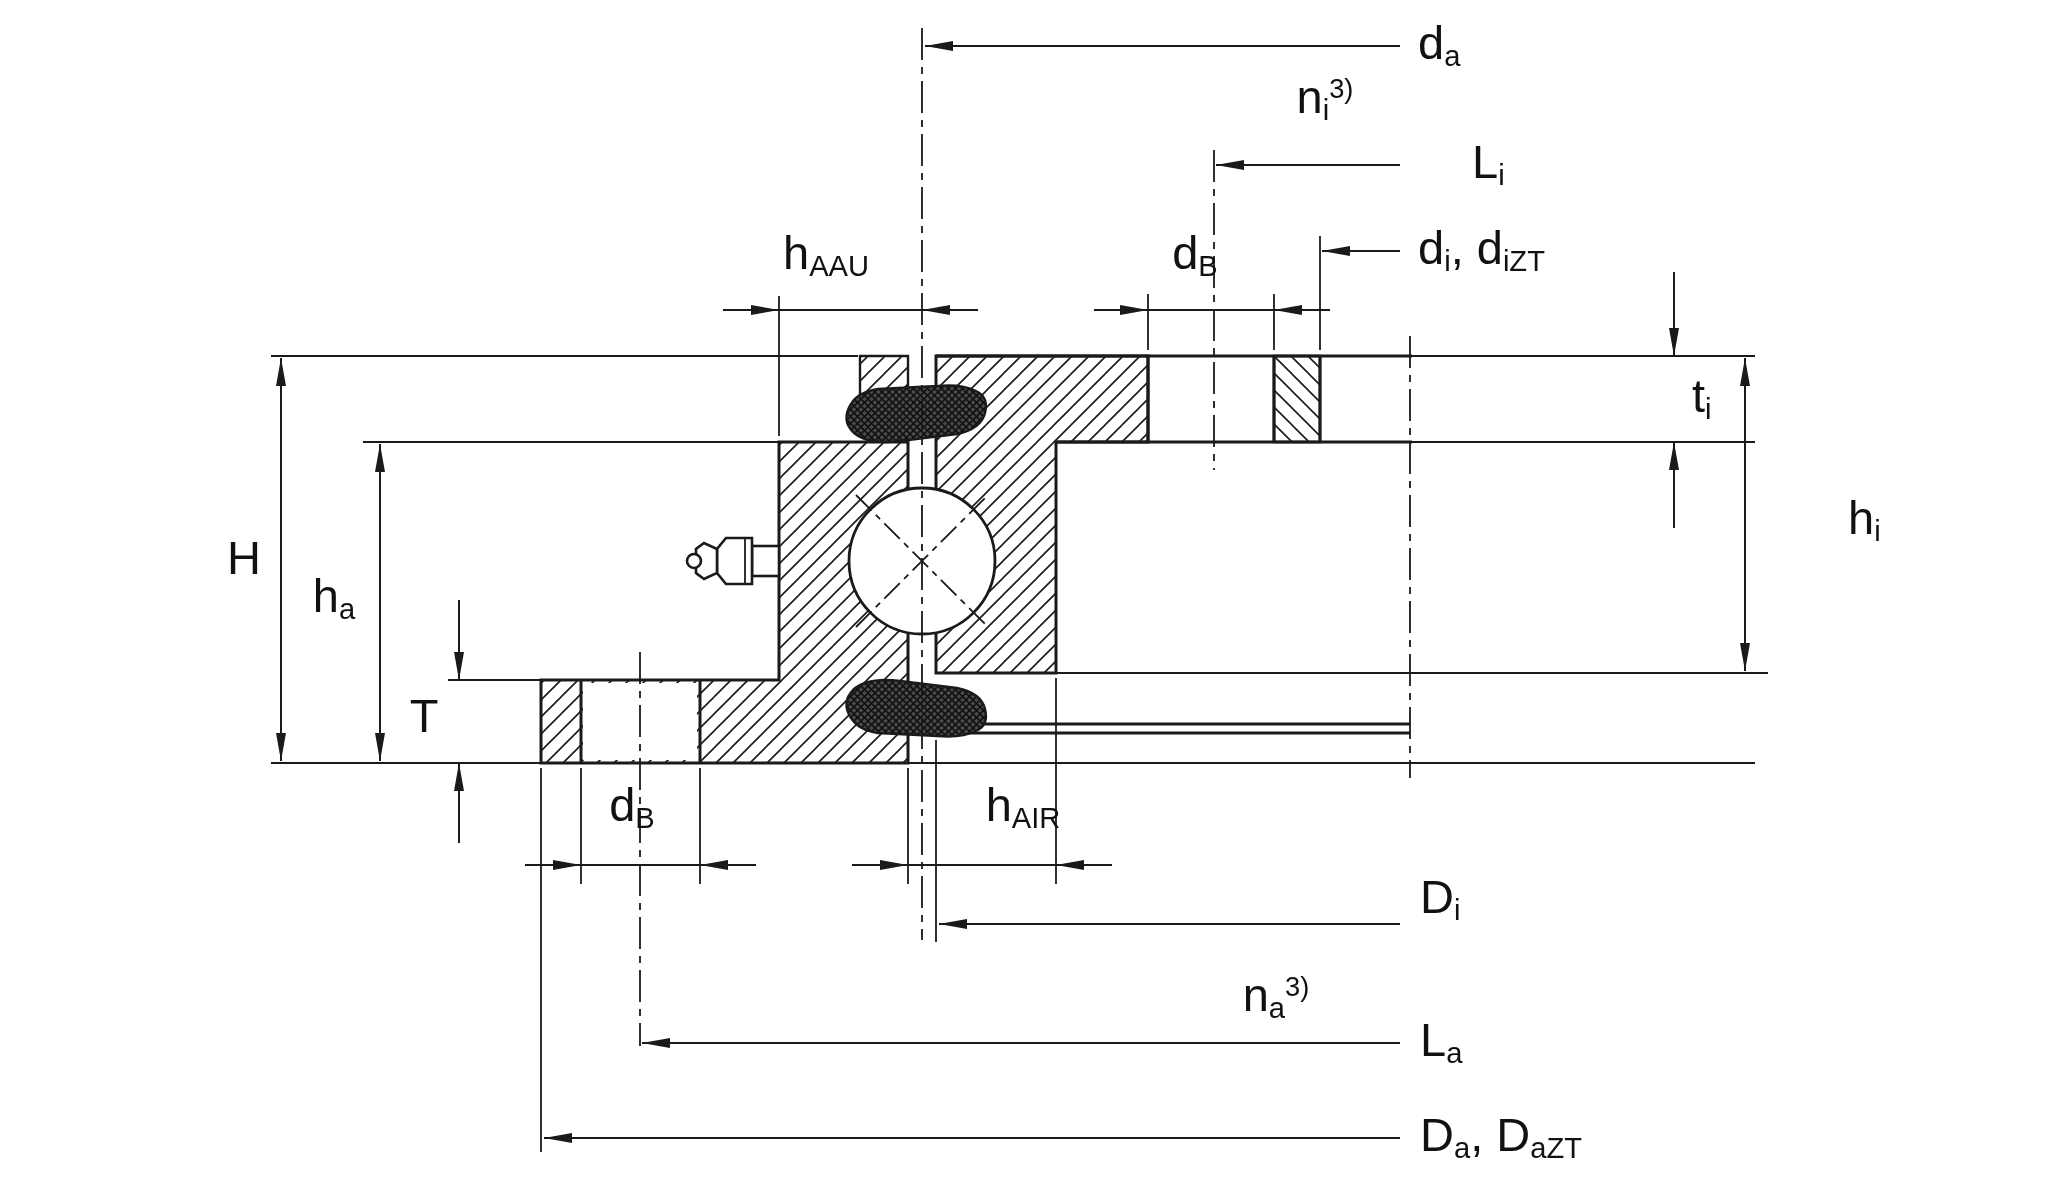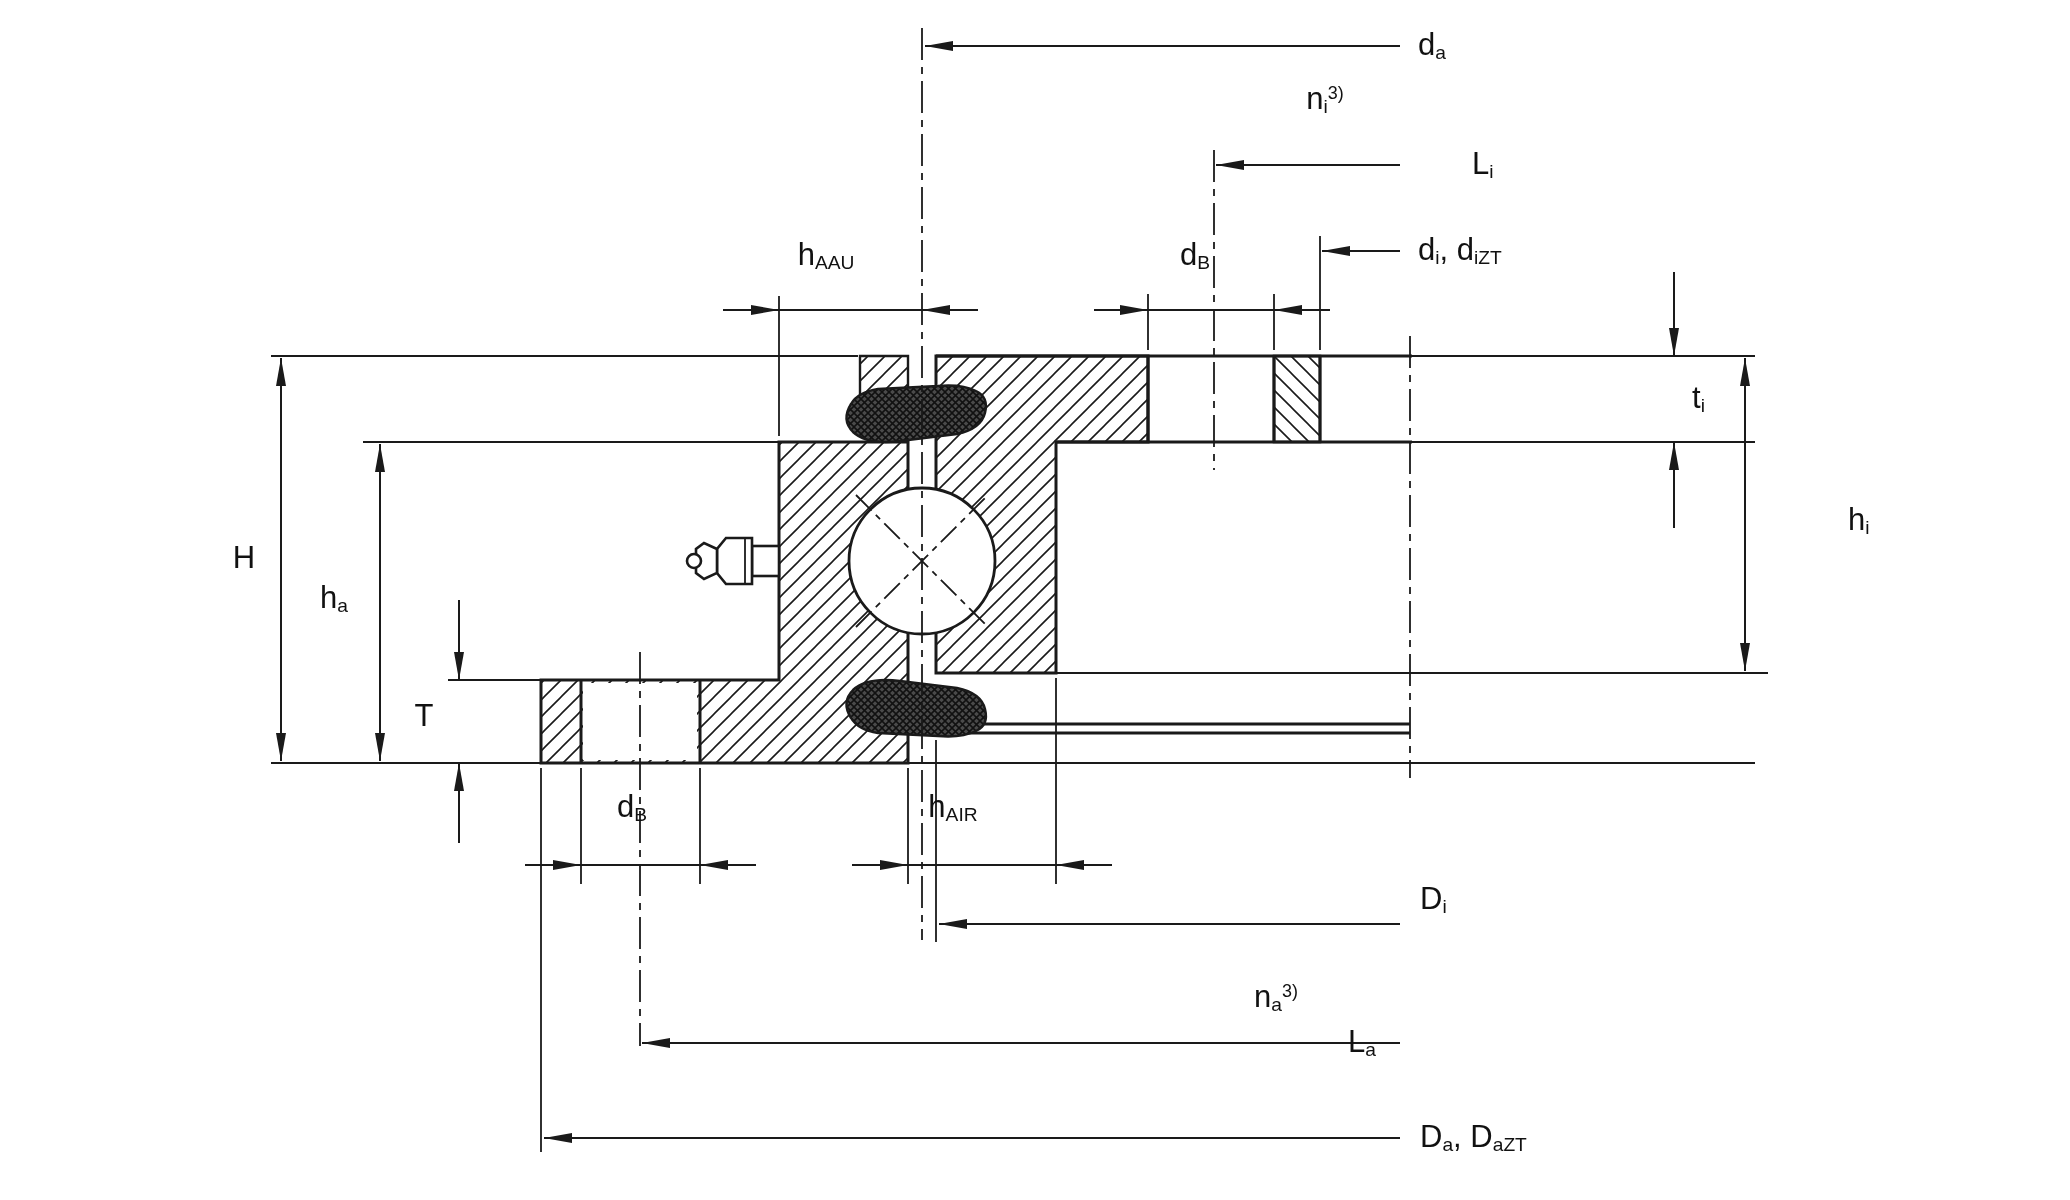--- a/index.html
+++ b/index.html
@@ -10,21 +10,21 @@
   .hatched     { fill:url(#hatchF); stroke:#1a1a1a; stroke-width:3; }
   .hatched-rev { fill:url(#hatchB); stroke:#1a1a1a; stroke-width:2.6; }
   .edge   { stroke:#1a1a1a; stroke-width:3; fill:none; }
   .edge-c { stroke:#1a1a1a; stroke-width:2.8; }
   .thin   { stroke:#1a1a1a; stroke-width:1.8; fill:none; }
   .dim    { stroke:#1a1a1a; stroke-width:2; fill:none; }
   .cl     { stroke:#1a1a1a; stroke-width:1.8; fill:none; stroke-dasharray:32 7 7 7; }
   .cl2    { stroke:#1a1a1a; stroke-width:1.8; fill:none; stroke-dasharray:22 6 6 6; }
   .seal   { fill:url(#sealPat); stroke:#1a1a1a; stroke-width:2.4; }
 
-  .dim-label { position:absolute; font-size:31px; line-height:1; white-space:nowrap; color:#111; }
+  .dim-label { position:absolute; font-size:47px; line-height:1; white-space:nowrap; color:#111; }
   .anch-l { transform:translateY(-52%); }
   .anch-c { transform:translate(-50%,-52%); }
   .dim-label .sub { font-size:0.62em; vertical-align:-0.22em; }
   .dim-label .sup { font-size:0.58em; vertical-align:0.55em; }
 </style>
 </head>
 <body>
 
 <div class="stage">
 
@@ -190,19 +190,19 @@
 <div class="dim-label anch-l" style="left:1472px;top:165px"><span>L</span><span class="sub">i</span></div>
 <div class="dim-label anch-c" style="left:1195px;top:256px"><span>d</span><span class="sub">B</span></div>
 <div class="dim-label anch-c" style="left:826px;top:256px"><span>h</span><span class="sub">AAU</span></div>
 <div class="dim-label anch-l" style="left:1418px;top:251px"><span>d</span><span class="sub">i</span><span>, d</span><span class="sub">iZT</span></div>
 <div class="dim-label anch-l" style="left:1692px;top:399px"><span>t</span><span class="sub">i</span></div>
 <div class="dim-label anch-l" style="left:1848px;top:521px"><span>h</span><span class="sub">i</span></div>
 <div class="dim-label anch-c" style="left:244px;top:558px"><span>H</span></div>
 <div class="dim-label anch-c" style="left:334px;top:599px"><span>h</span><span class="sub">a</span></div>
 <div class="dim-label anch-c" style="left:424px;top:716px"><span>T</span></div>
 <div class="dim-label anch-c" style="left:632px;top:808px"><span>d</span><span class="sub">B</span></div>
-<div class="dim-label anch-c" style="left:953px;top:808px"><span>h</span><span class="sub">AIR</span></div>
+<div class="dim-label anch-c" style="left:1023px;top:808px"><span>h</span><span class="sub">AIR</span></div>
 <div class="dim-label anch-l" style="left:1420px;top:900px"><span>D</span><span class="sub">i</span></div>
 <div class="dim-label anch-c" style="left:1276px;top:998px"><span>n</span><span class="sub">a</span><span class="sup">3)</span></div>
-<div class="dim-label anch-l" style="left:1348px;top:1043px"><span>L</span><span class="sub">a</span></div>
+<div class="dim-label anch-l" style="left:1420px;top:1043px"><span>L</span><span class="sub">a</span></div>
 <div class="dim-label anch-l" style="left:1420px;top:1138px"><span>D</span><span class="sub">a</span><span>, D</span><span class="sub">aZT</span></div>
 
 </div>
 
 </body></html>

